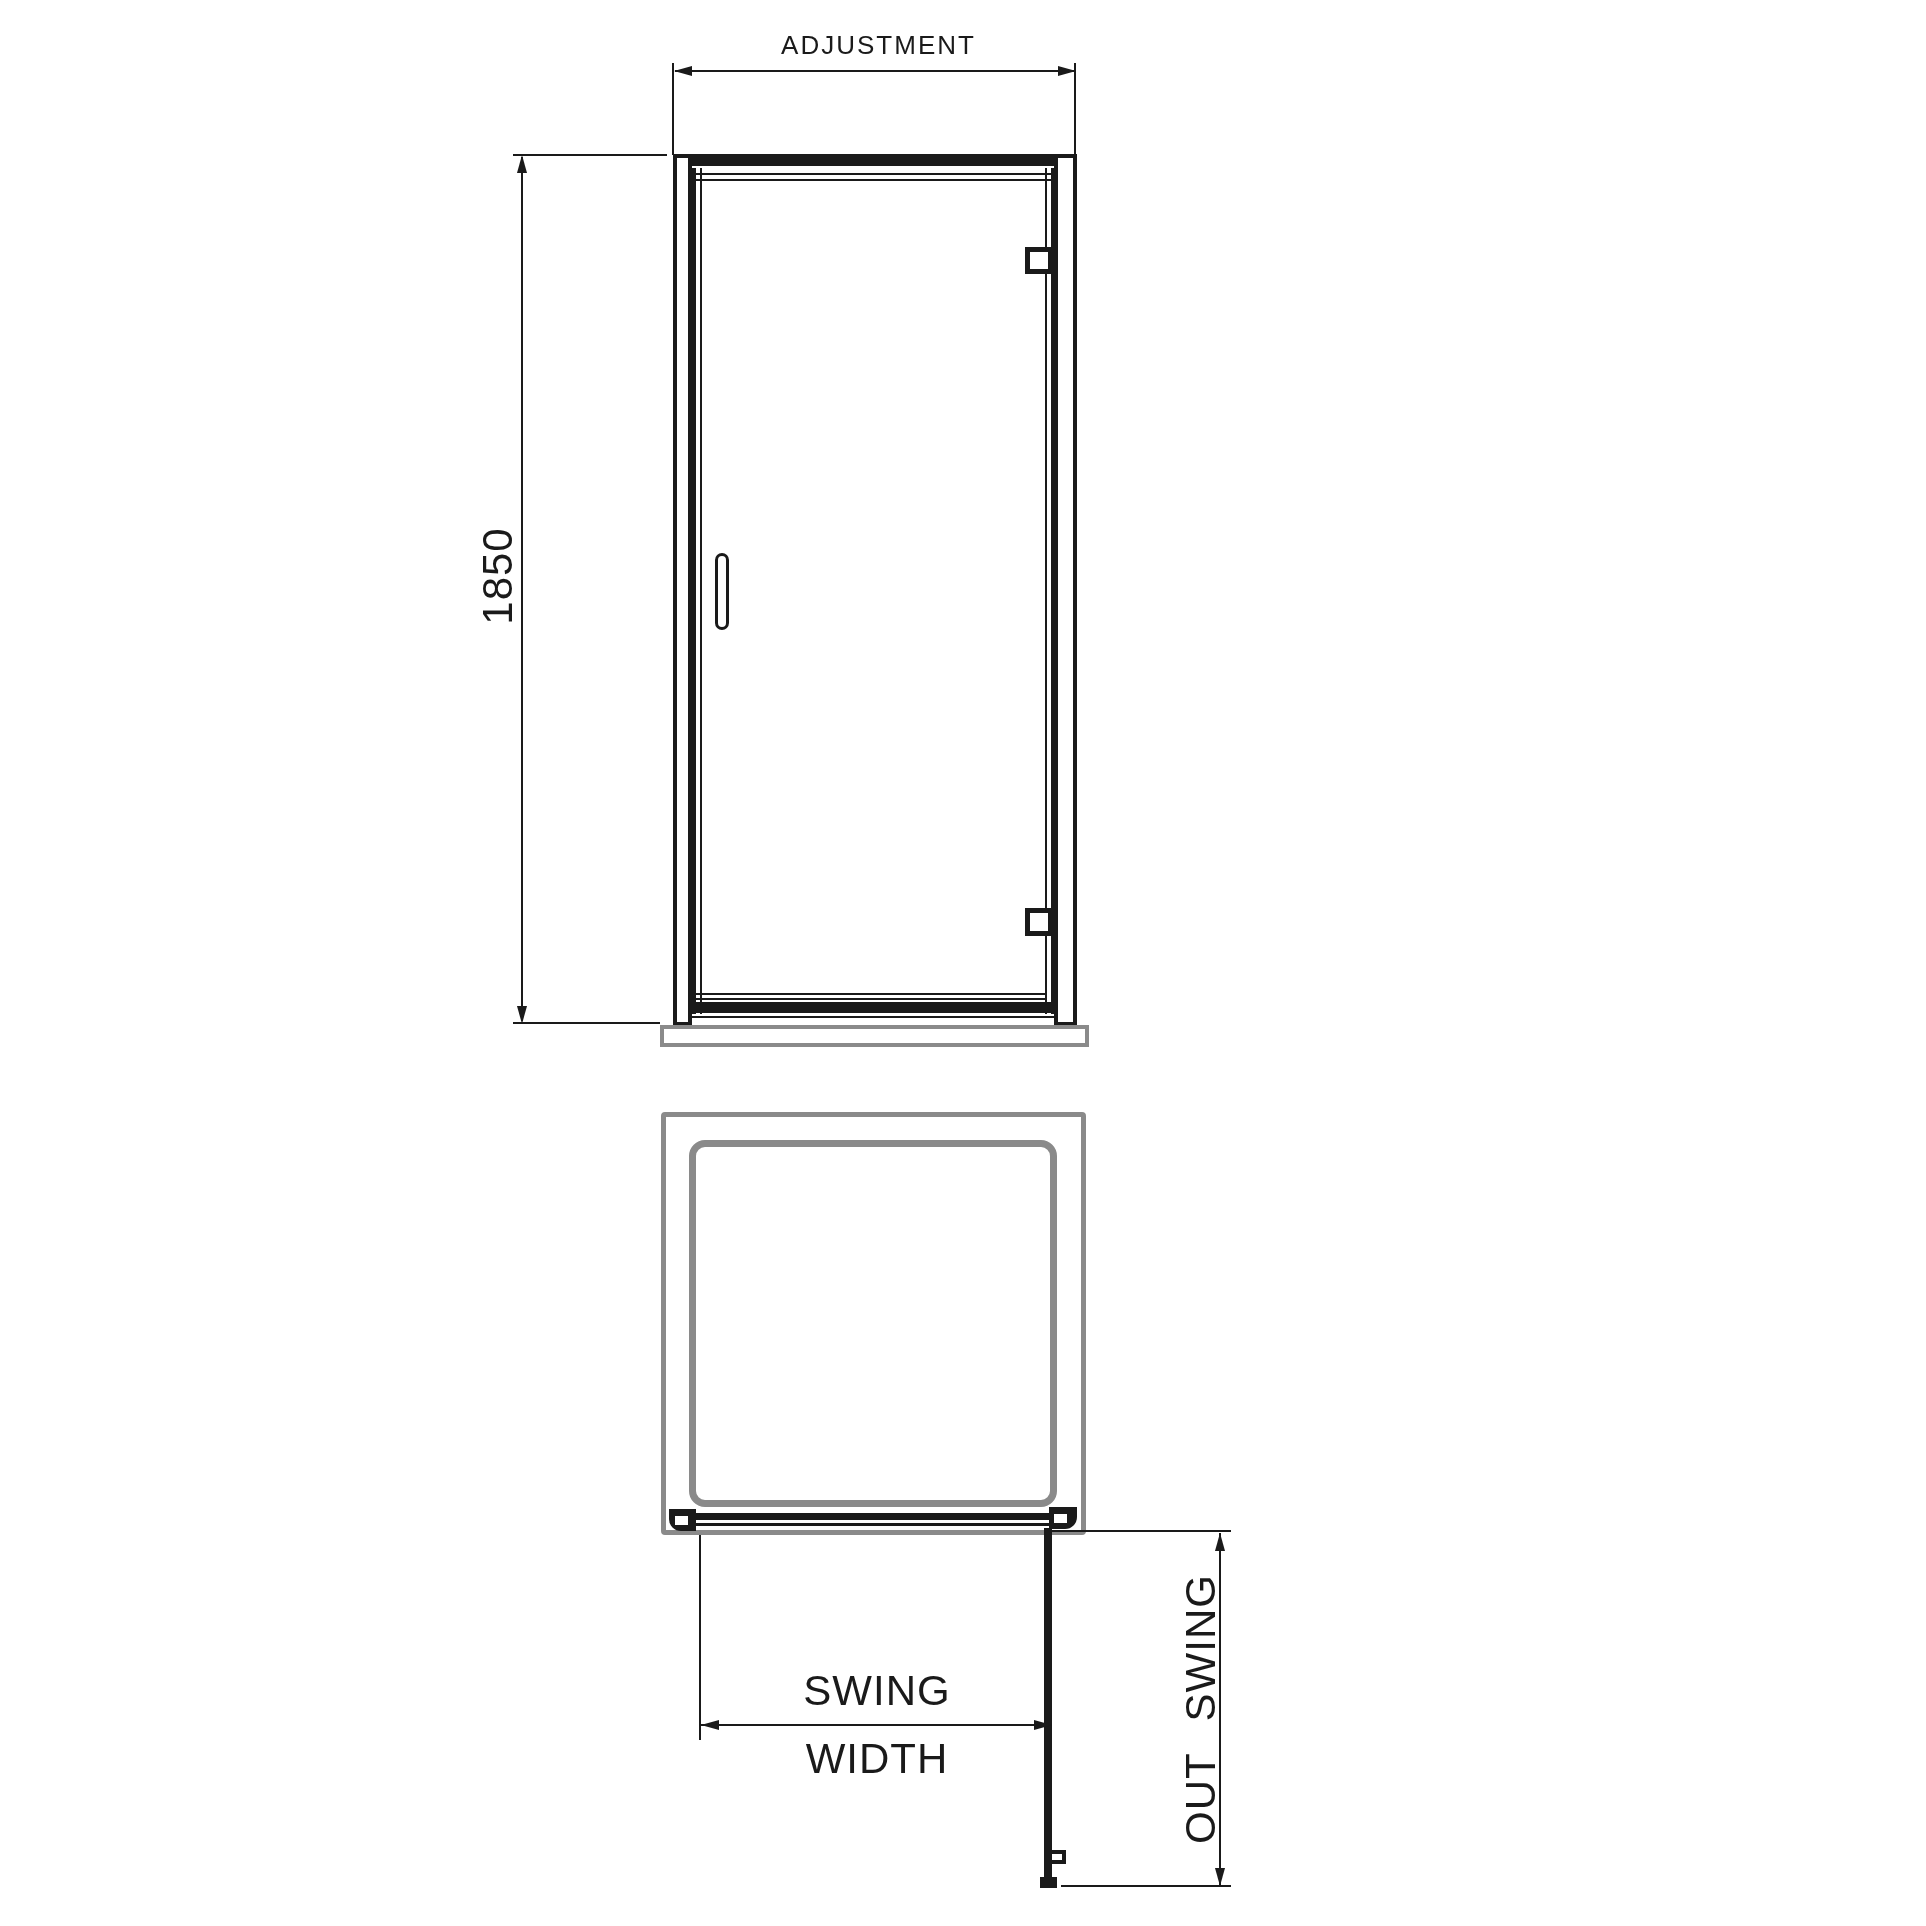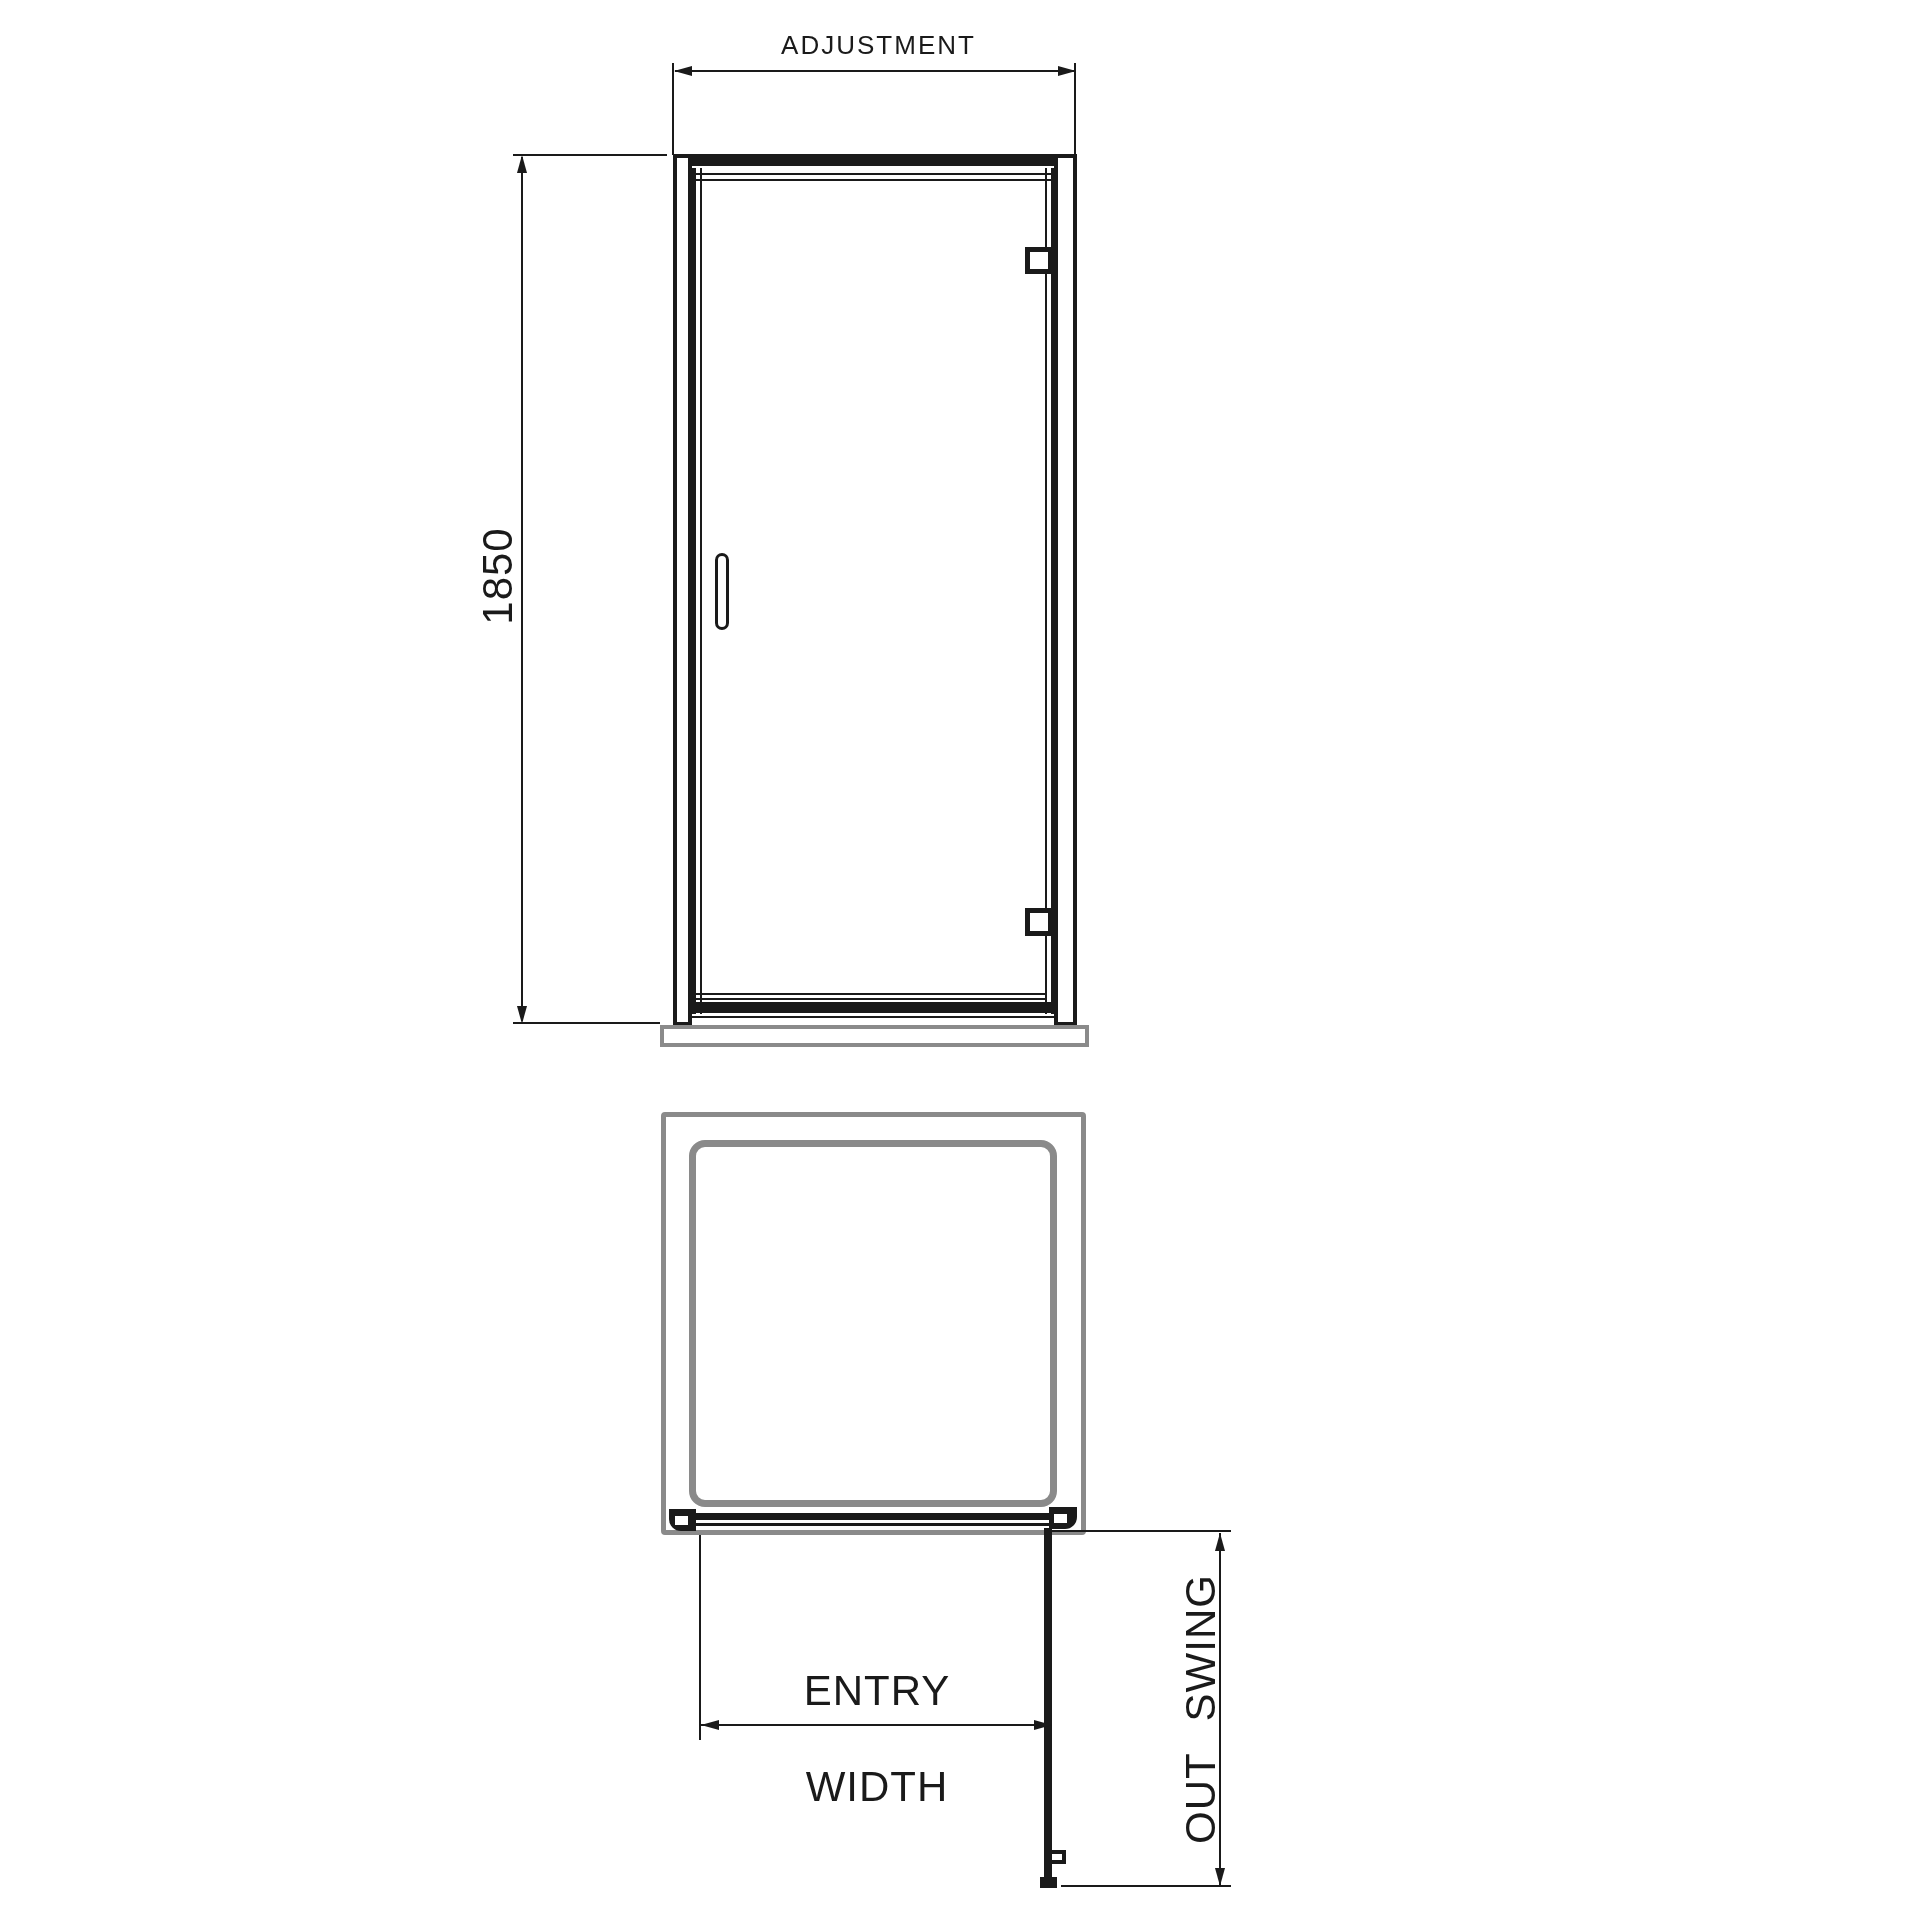--- a/index.html
+++ b/index.html
@@ -73,22 +73,22 @@
     <div class="abs" style="left:1054px;top:1514px;width:13px;height:9px;background:#ffffff;"></div>
 
     <div class="ln" style="left:1044px;top:1528px;width:8px;height:356px;"></div>
     <div class="abs" style="left:1048px;top:1850px;width:18px;height:14px;background:#fff;border:4px solid #1a1a1a;box-sizing:border-box;"></div>
     <div class="ln" style="left:1040px;top:1877px;width:17px;height:11px;"></div>
 
     <div class="ln" style="left:699px;top:1535px;width:2px;height:205px;"></div>
     <div class="ln" style="left:701px;top:1724px;width:350px;height:2px;"></div>
     <div class="arr" style="left:701px;top:1720px;border-top:5px solid transparent;border-bottom:5px solid transparent;border-right:18px solid #1a1a1a;"></div>
     <div class="arr" style="left:1034px;top:1720px;border-top:5px solid transparent;border-bottom:5px solid transparent;border-left:18px solid #1a1a1a;"></div>
-    <div class="lbl lbl-lg" style="left:753px;top:1667px;width:248px;">ENTRY</div>
-    <div class="lbl lbl-lg" style="left:753px;top:1735px;width:248px;margin-top:28px;">WIDTH</div>
+    <div class="lbl lbl-lg" style="left:753px;top:1667px;width:248px;">SWING</div>
+    <div class="lbl lbl-lg" style="left:753px;top:1735px;width:248px;">WIDTH</div>
 
     <div class="ln" style="left:1052px;top:1530px;width:179px;height:2px;"></div>
     <div class="ln" style="left:1061px;top:1885px;width:170px;height:2px;"></div>
     <div class="ln" style="left:1219px;top:1533px;width:2px;height:353px;"></div>
     <div class="arr" style="left:1215px;top:1533px;border-left:5px solid transparent;border-right:5px solid transparent;border-bottom:18px solid #1a1a1a;"></div>
     <div class="arr" style="left:1215px;top:1868px;border-left:5px solid transparent;border-right:5px solid transparent;border-top:18px solid #1a1a1a;"></div>
     <div class="lbl lbl-lg rot" style="left:1052px;top:1686px;width:297px;height:46px;line-height:46px;word-spacing:0.45em;">OUT SWING</div>
   </div>
 
 </div>

